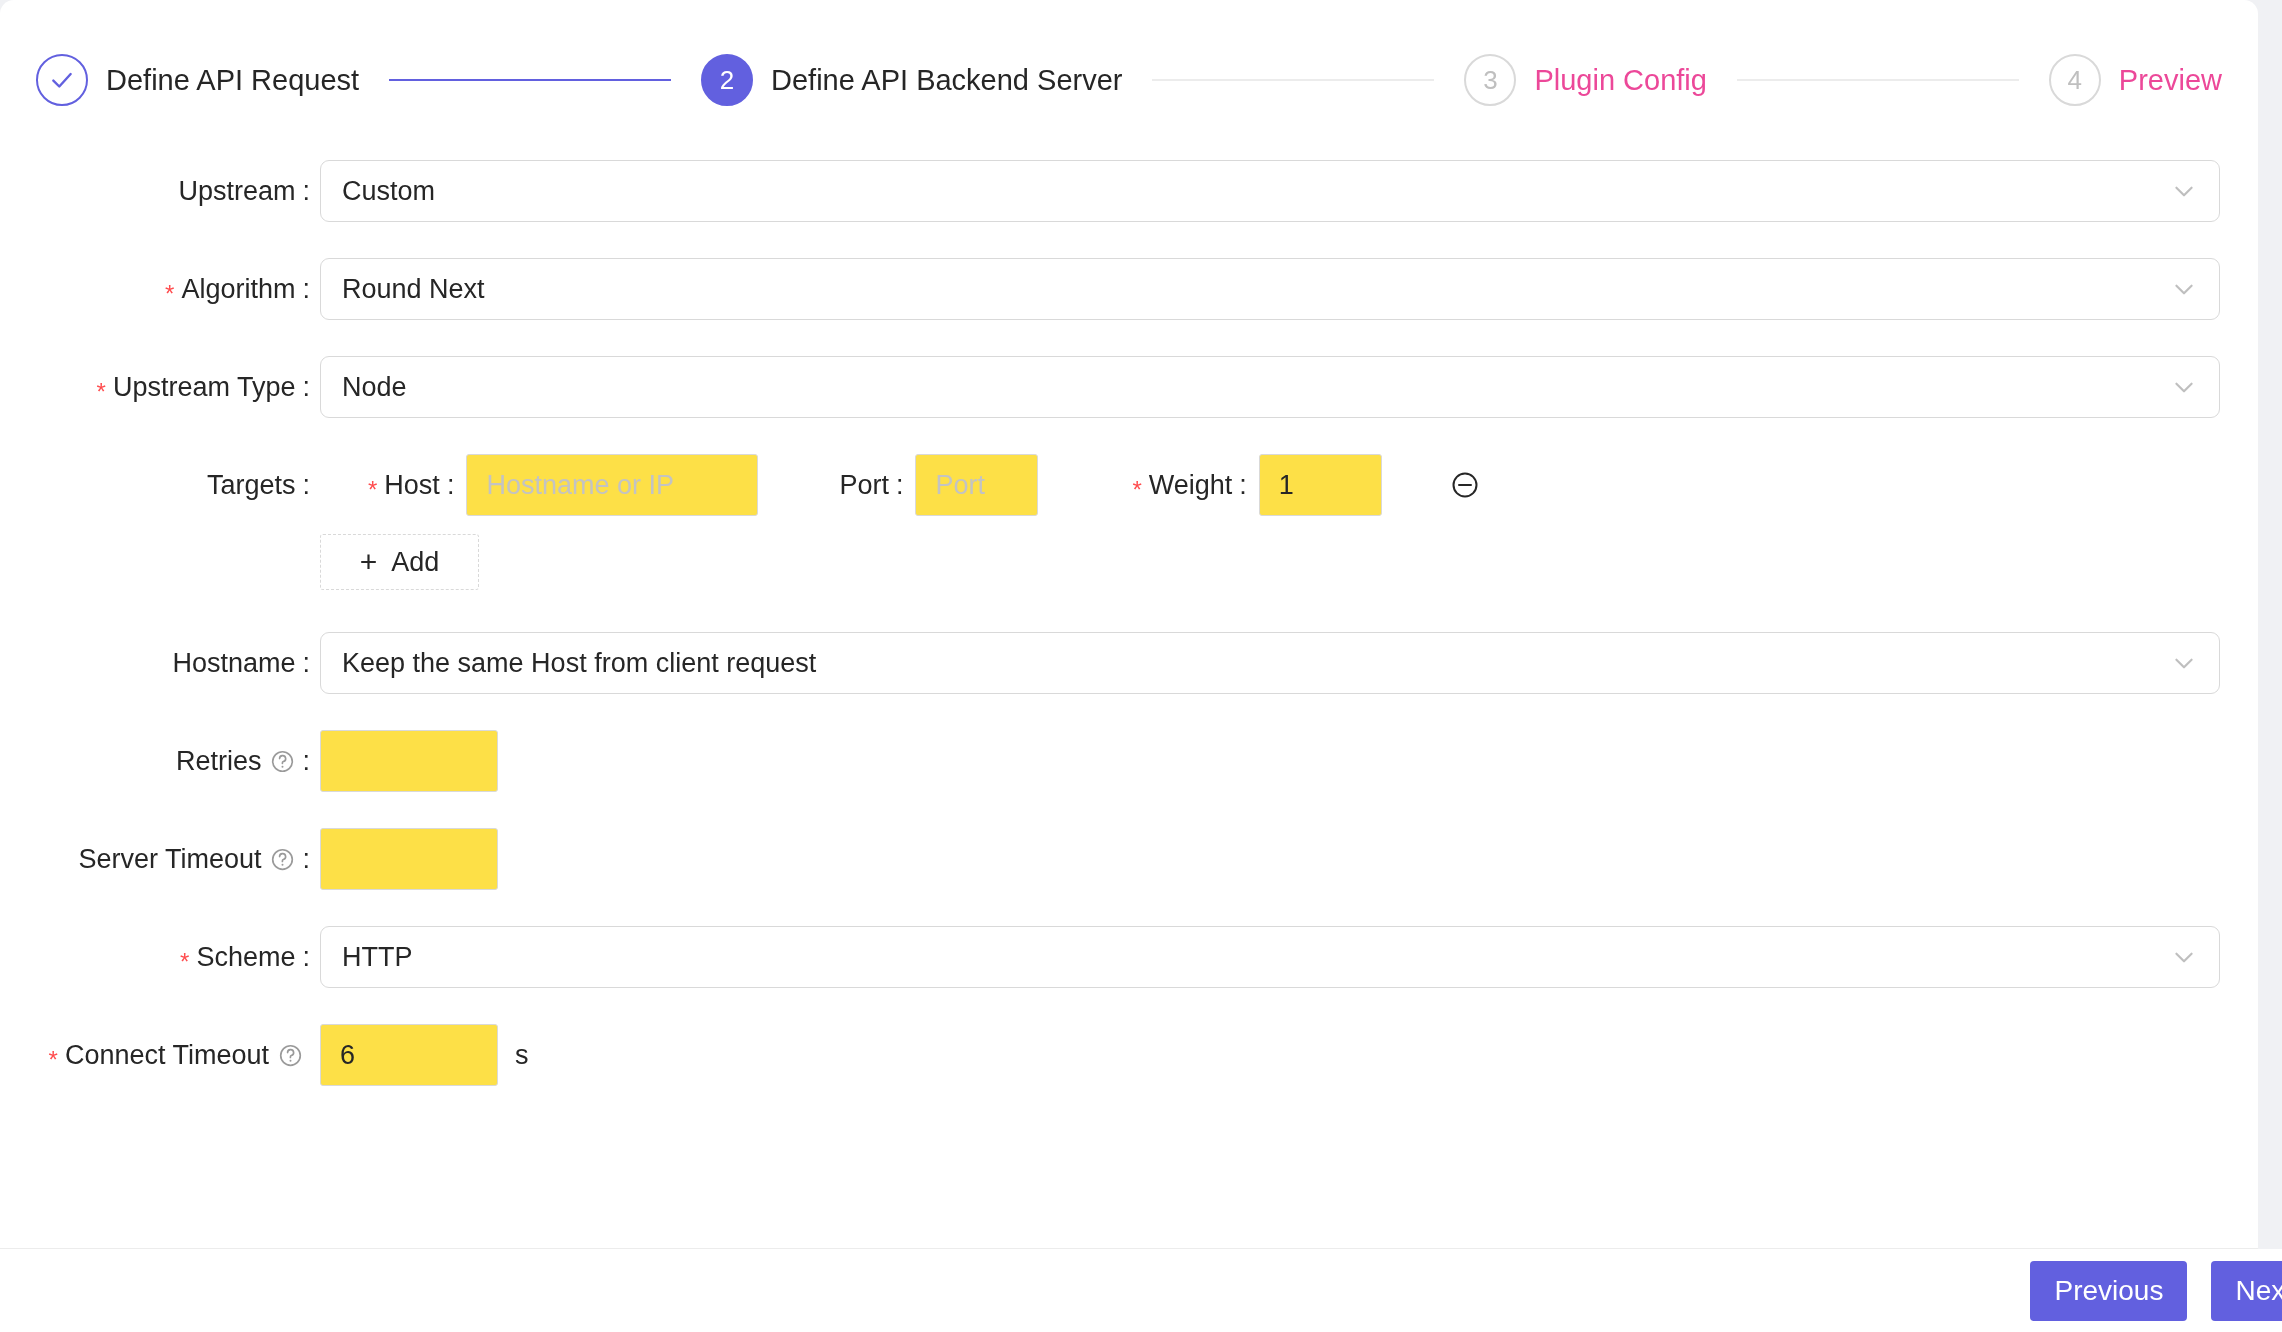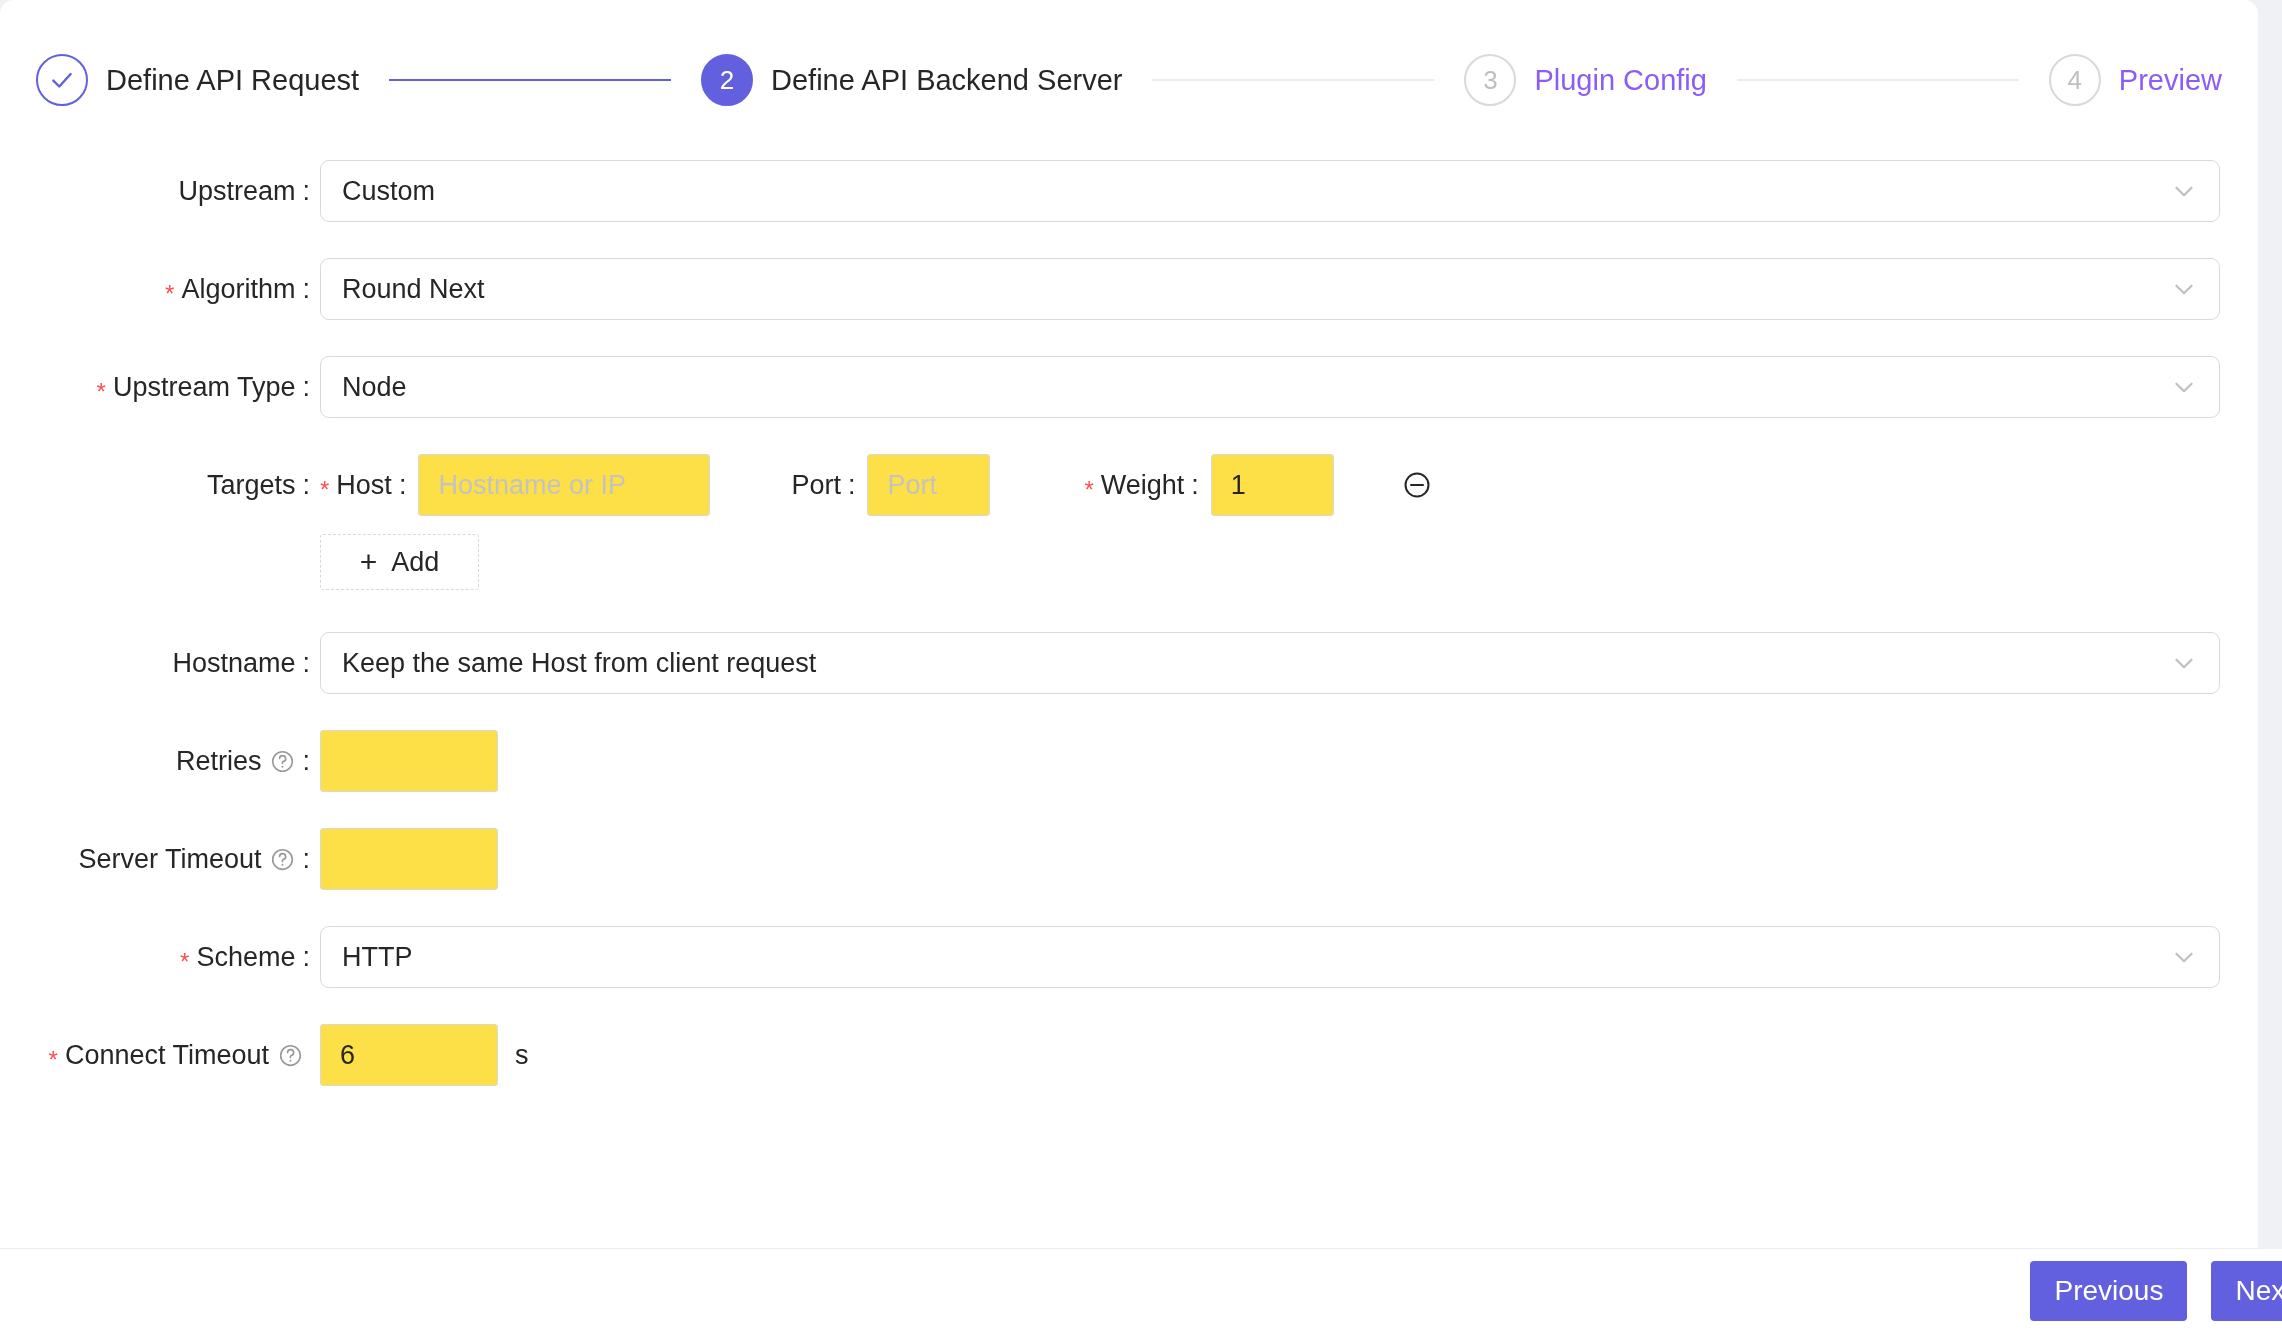--- a/index.html
+++ b/index.html
@@ -75,21 +75,21 @@
     border: 2px solid #d9d9d9;
     color: #bfbfbf;
     background: #fff;
   }
   .step-title {
     margin-left: 18px;
     font-size: 29px;
     white-space: nowrap;
   }
   .step-title.done, .step-title.active { color: #262626; }
-  .step-title.todo { color: #8b5cf6; }
+  .step-title.todo { color: #ec4899; }
 
   .step-line {
     height: 2px;
     flex: 1 1 auto;
     margin: 0 30px;
     min-width: 60px;
   }
   .step-line.filled { background: #6260df; }
   .step-line.empty  { background: #ececec; }
 
@@ -179,21 +179,21 @@
     background: #fde047;
     font-size: 27px;
     color: #262626;
     padding: 0 19px;
     font-family: "Liberation Sans", sans-serif;
     outline: none;
   }
   .input::placeholder { color: #c3c3c3; }
 
   
-  .targets-row { margin-bottom: 18px; }
+  .targets-row { margin-bottom: 18px; gap: 48px; }
   .targets-inner {
     display: flex;
     align-items: center;
     margin-left: 10px;
   }
   .sub-label {
     font-size: 27px;
     color: #262626;
     white-space: nowrap;
     display: flex;

